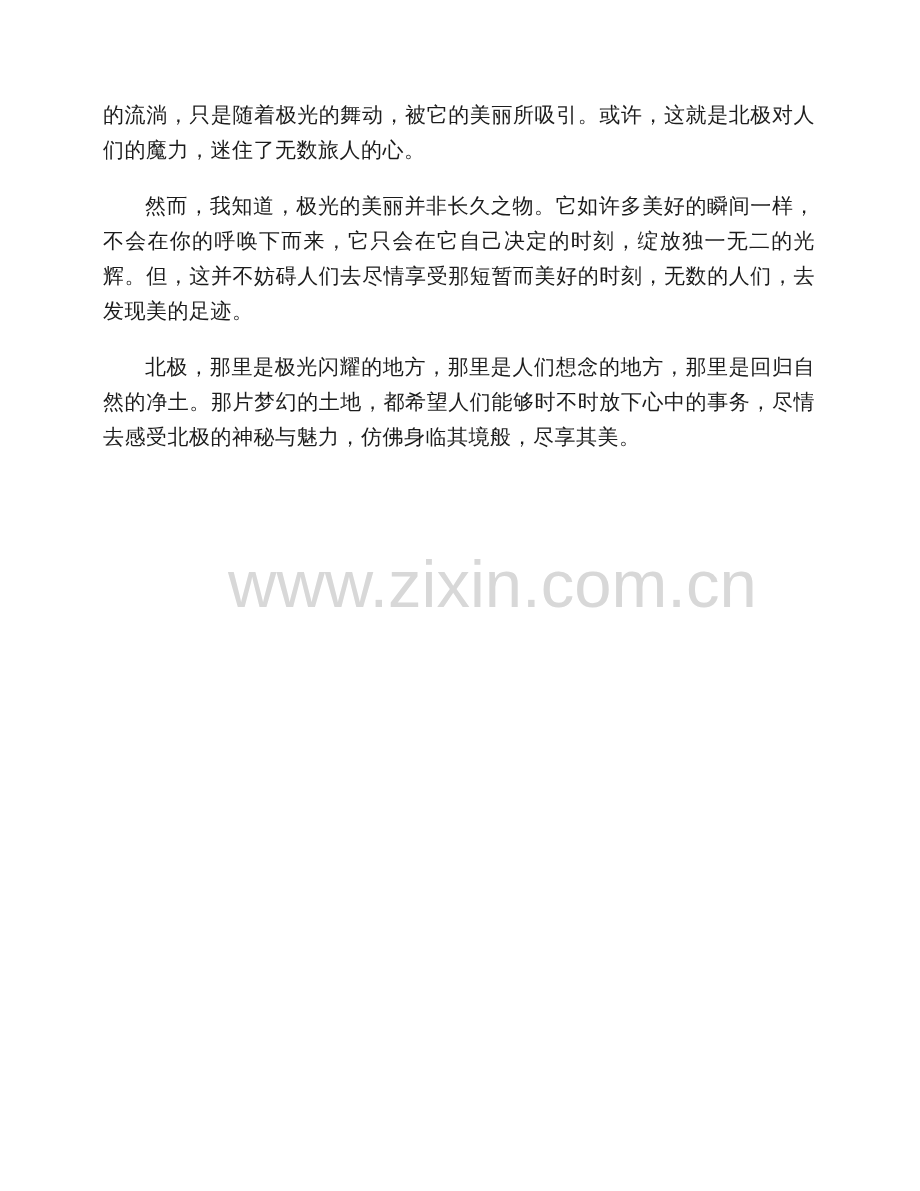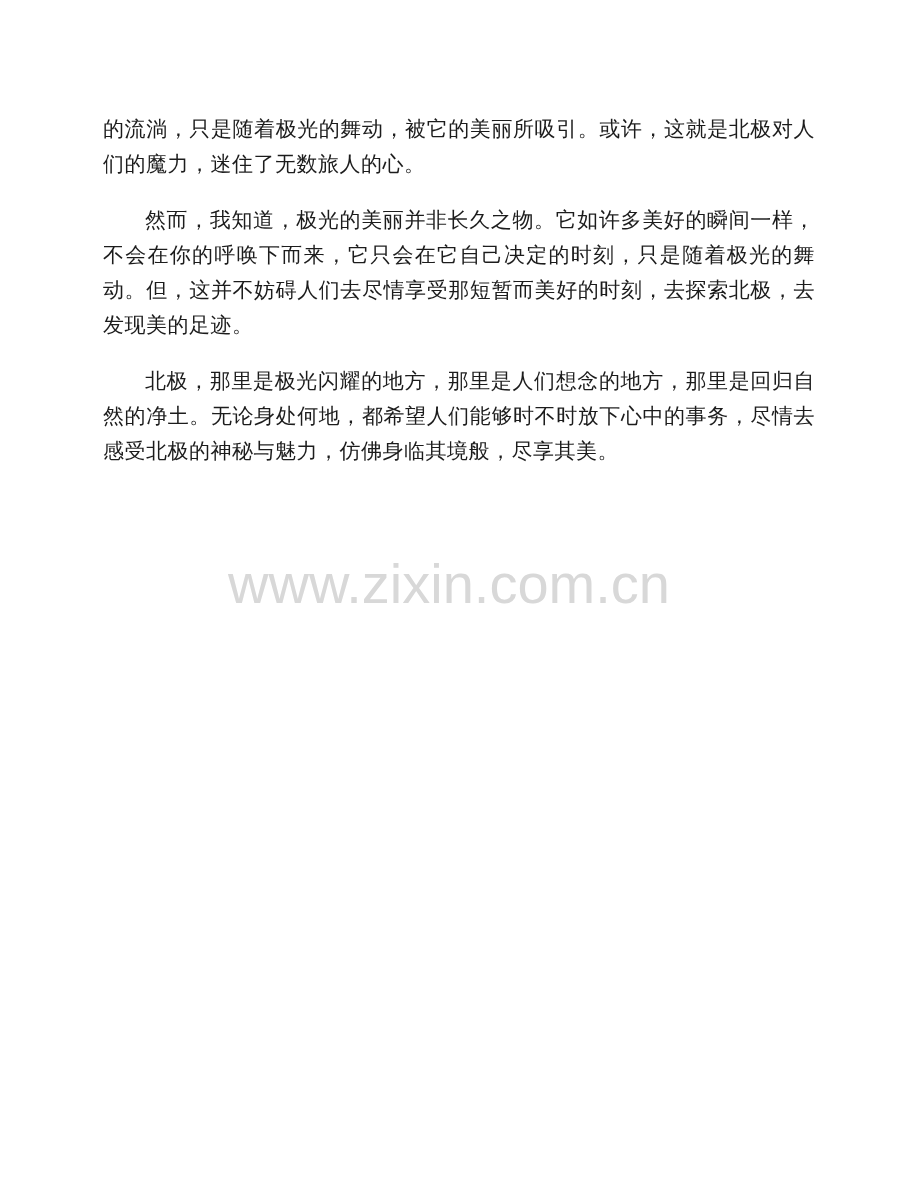--- a/index.html
+++ b/index.html
@@ -11,54 +11,54 @@
     position: relative;
     width: 920px;
     height: 1191px;
     background: #ffffff;
     overflow: hidden;
     font-family: "Liberation Serif", "DejaVu Serif", serif;
   }
   .text-block {
     position: absolute;
     left: 103px;
-    top: 112px;
+    top: 98px;
     width: 712px;
     z-index: 1;
   }
   .para {
     margin: 0 0 21px 0;
     font-size: 21px;
     line-height: 35px;
     color: #1c1c1c;
     text-align: justify;
     letter-spacing: 0.5px;
   }
   .para.indent {
     text-indent: 2em;
   }
   .watermark {
     position: absolute;
     left: 228px;
     top: 556px;
     z-index: 0;
     font-family: "Liberation Sans", "DejaVu Sans", sans-serif;
-    font-size: 56px;
+    font-size: 67px;
     line-height: 55px;
     color: #d8d8d8;
     white-space: nowrap;
     user-select: none;
   }
 </style>
 </head>
 <body>
 
 <div class="page">
 
   <div class="watermark">www.zixin.com.cn</div>
 
   <div class="text-block">
     <p class="para">的流淌，只是随着极光的舞动，被它的美丽所吸引。或许，这就是北极对人们的魔力，迷住了无数旅人的心。</p>
-    <p class="para indent">然而，我知道，极光的美丽并非长久之物。它如许多美好的瞬间一样，不会在你的呼唤下而来，它只会在它自己决定的时刻，只是随着极光的舞动。但，这并不妨碍人们去尽情享受那短暂而美好的时刻，去探索北极，去发现美的足迹。</p>
-    <p class="para indent">北极，那里是极光闪耀的地方，那里是人们想念的地方，那里是回归自然的净土。无论身处何地，都希望人们能够时不时放下心中的事务，尽情去感受北极的神秘与魅力，仿佛身临其境般，尽享其美。</p>
+    <p class="para indent">然而，我知道，极光的美丽并非长久之物。它如许多美好的瞬间一样，不会在你的呼唤下而来，它只会在它自己决定的时刻，绽放独一无二的光辉。但，这并不妨碍人们去尽情享受那短暂而美好的时刻，无数的人们，去发现美的足迹。</p>
+    <p class="para indent">北极，那里是极光闪耀的地方，那里是人们想念的地方，那里是回归自然的净土。那片梦幻的土地，都希望人们能够时不时放下心中的事务，尽情去感受北极的神秘与魅力，仿佛身临其境般，尽享其美。</p>
   </div>
 
 </div>
 
 </body></html>

